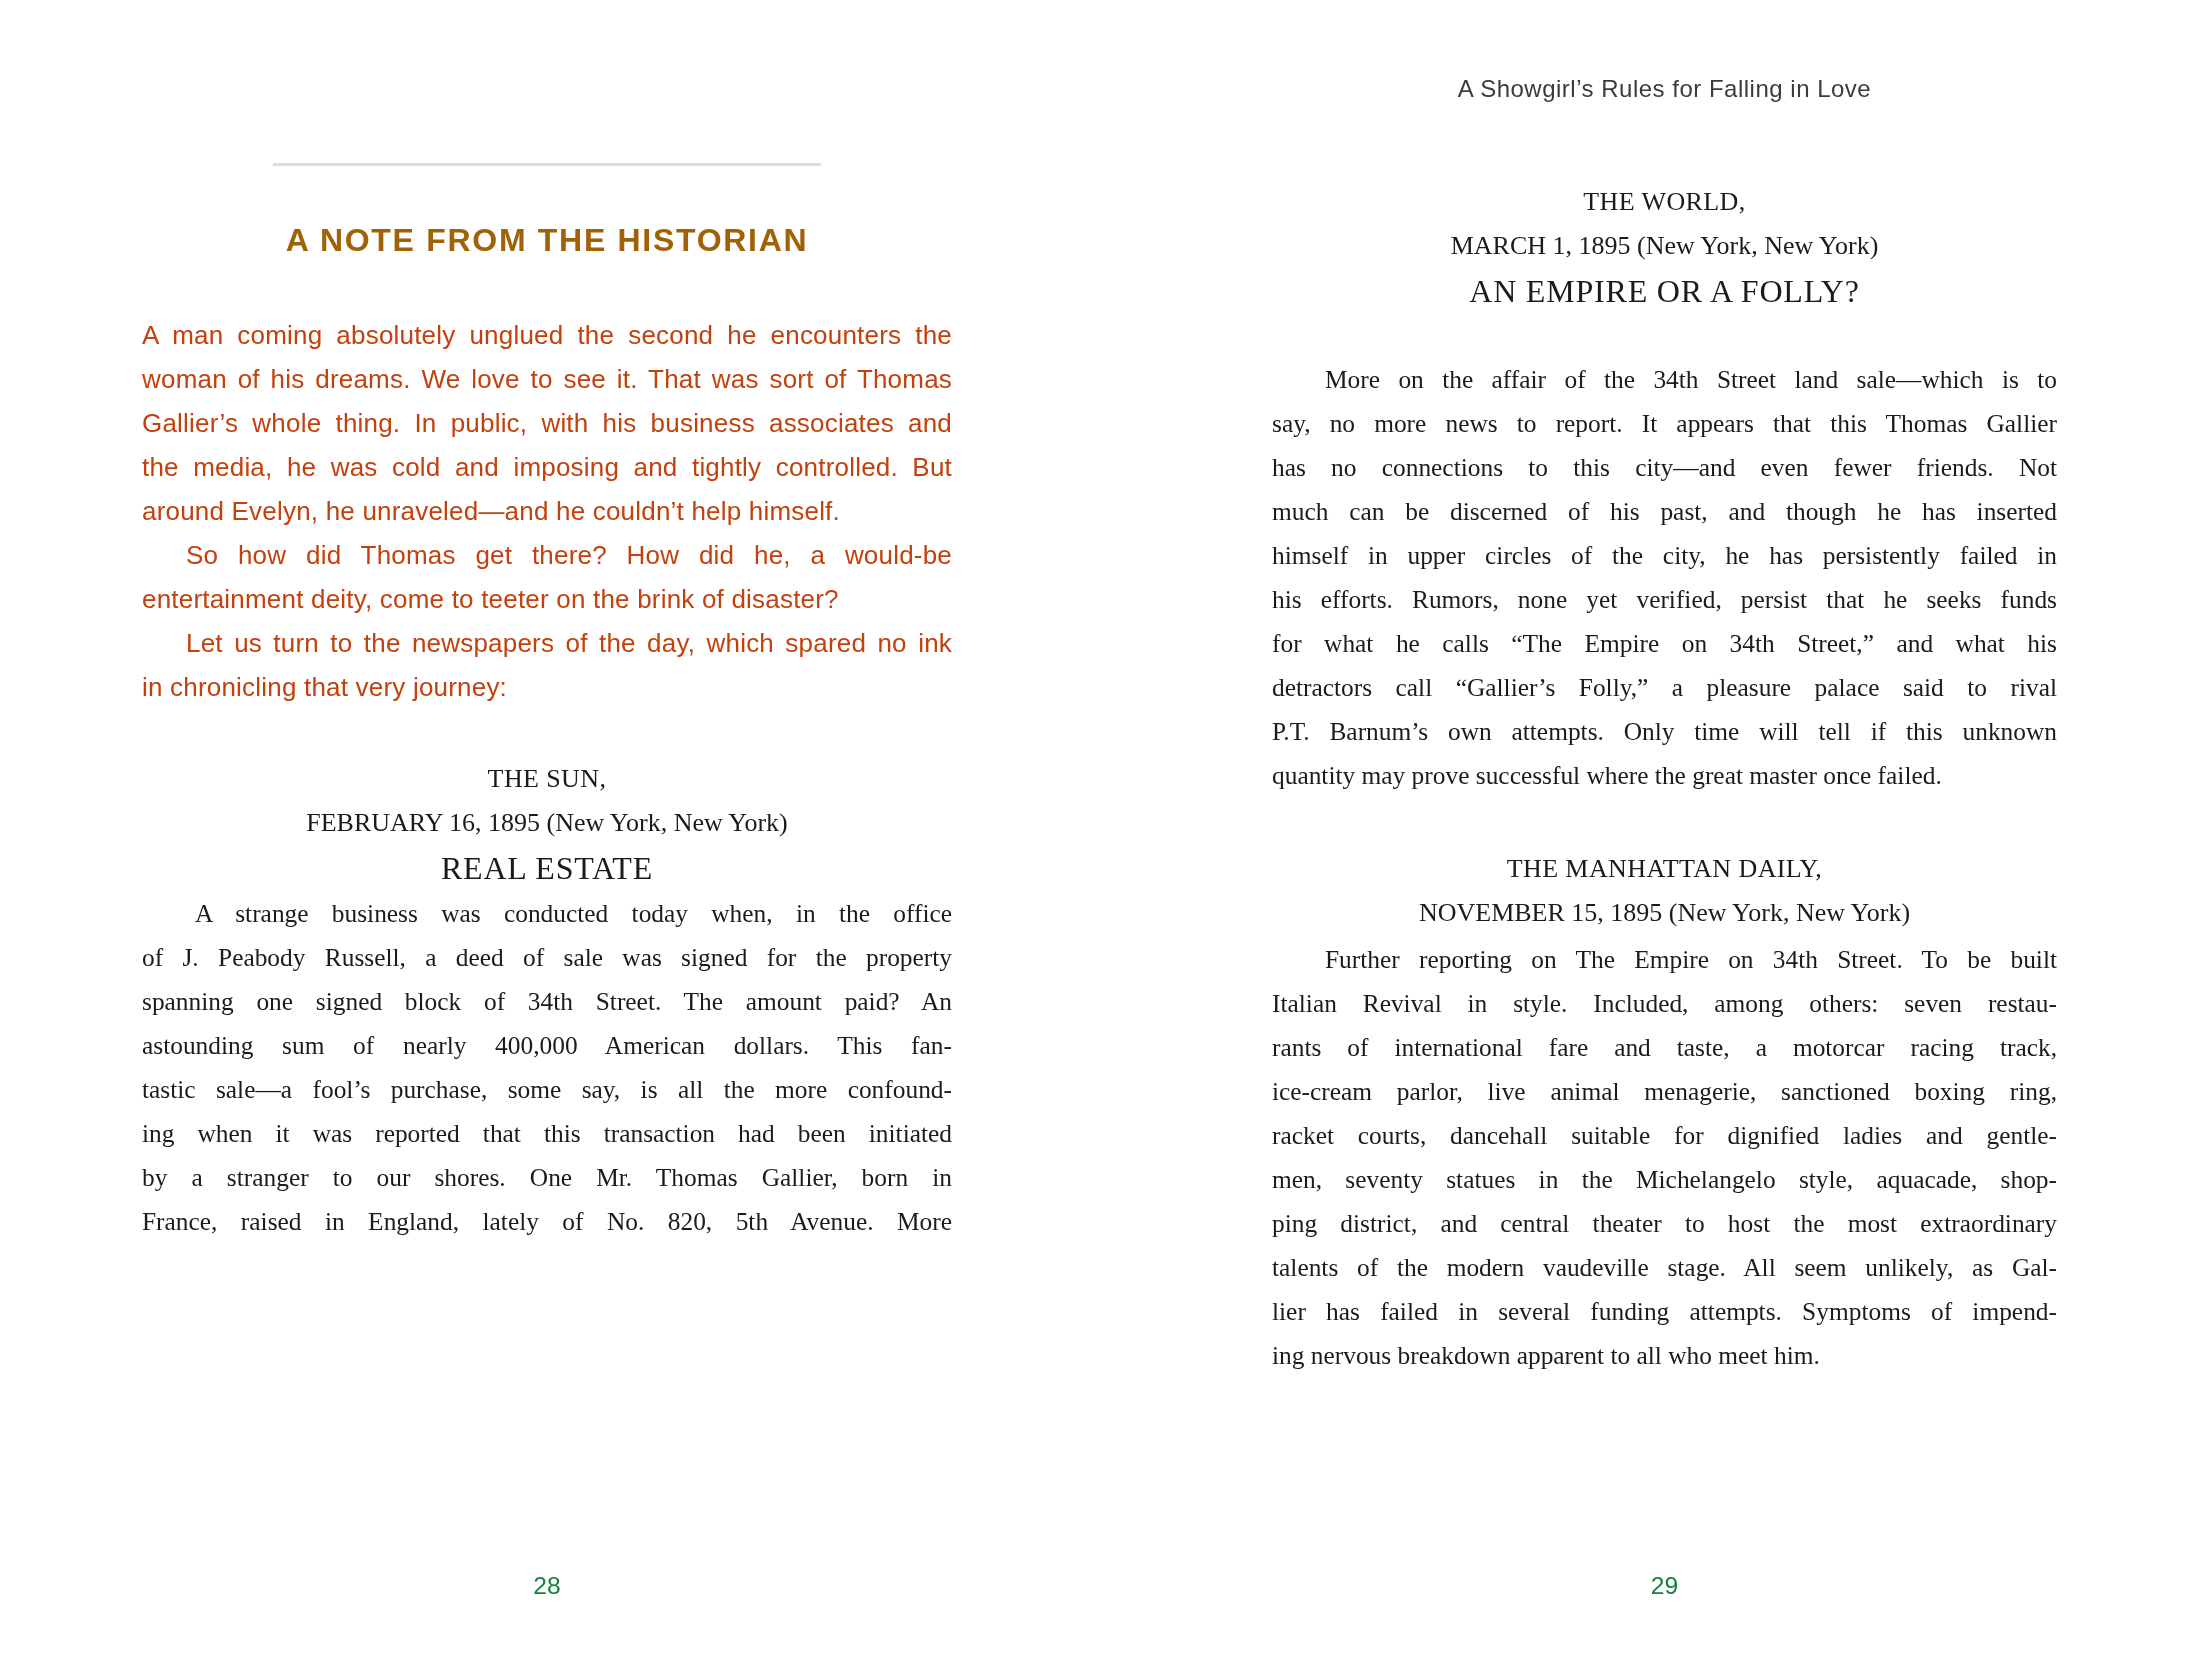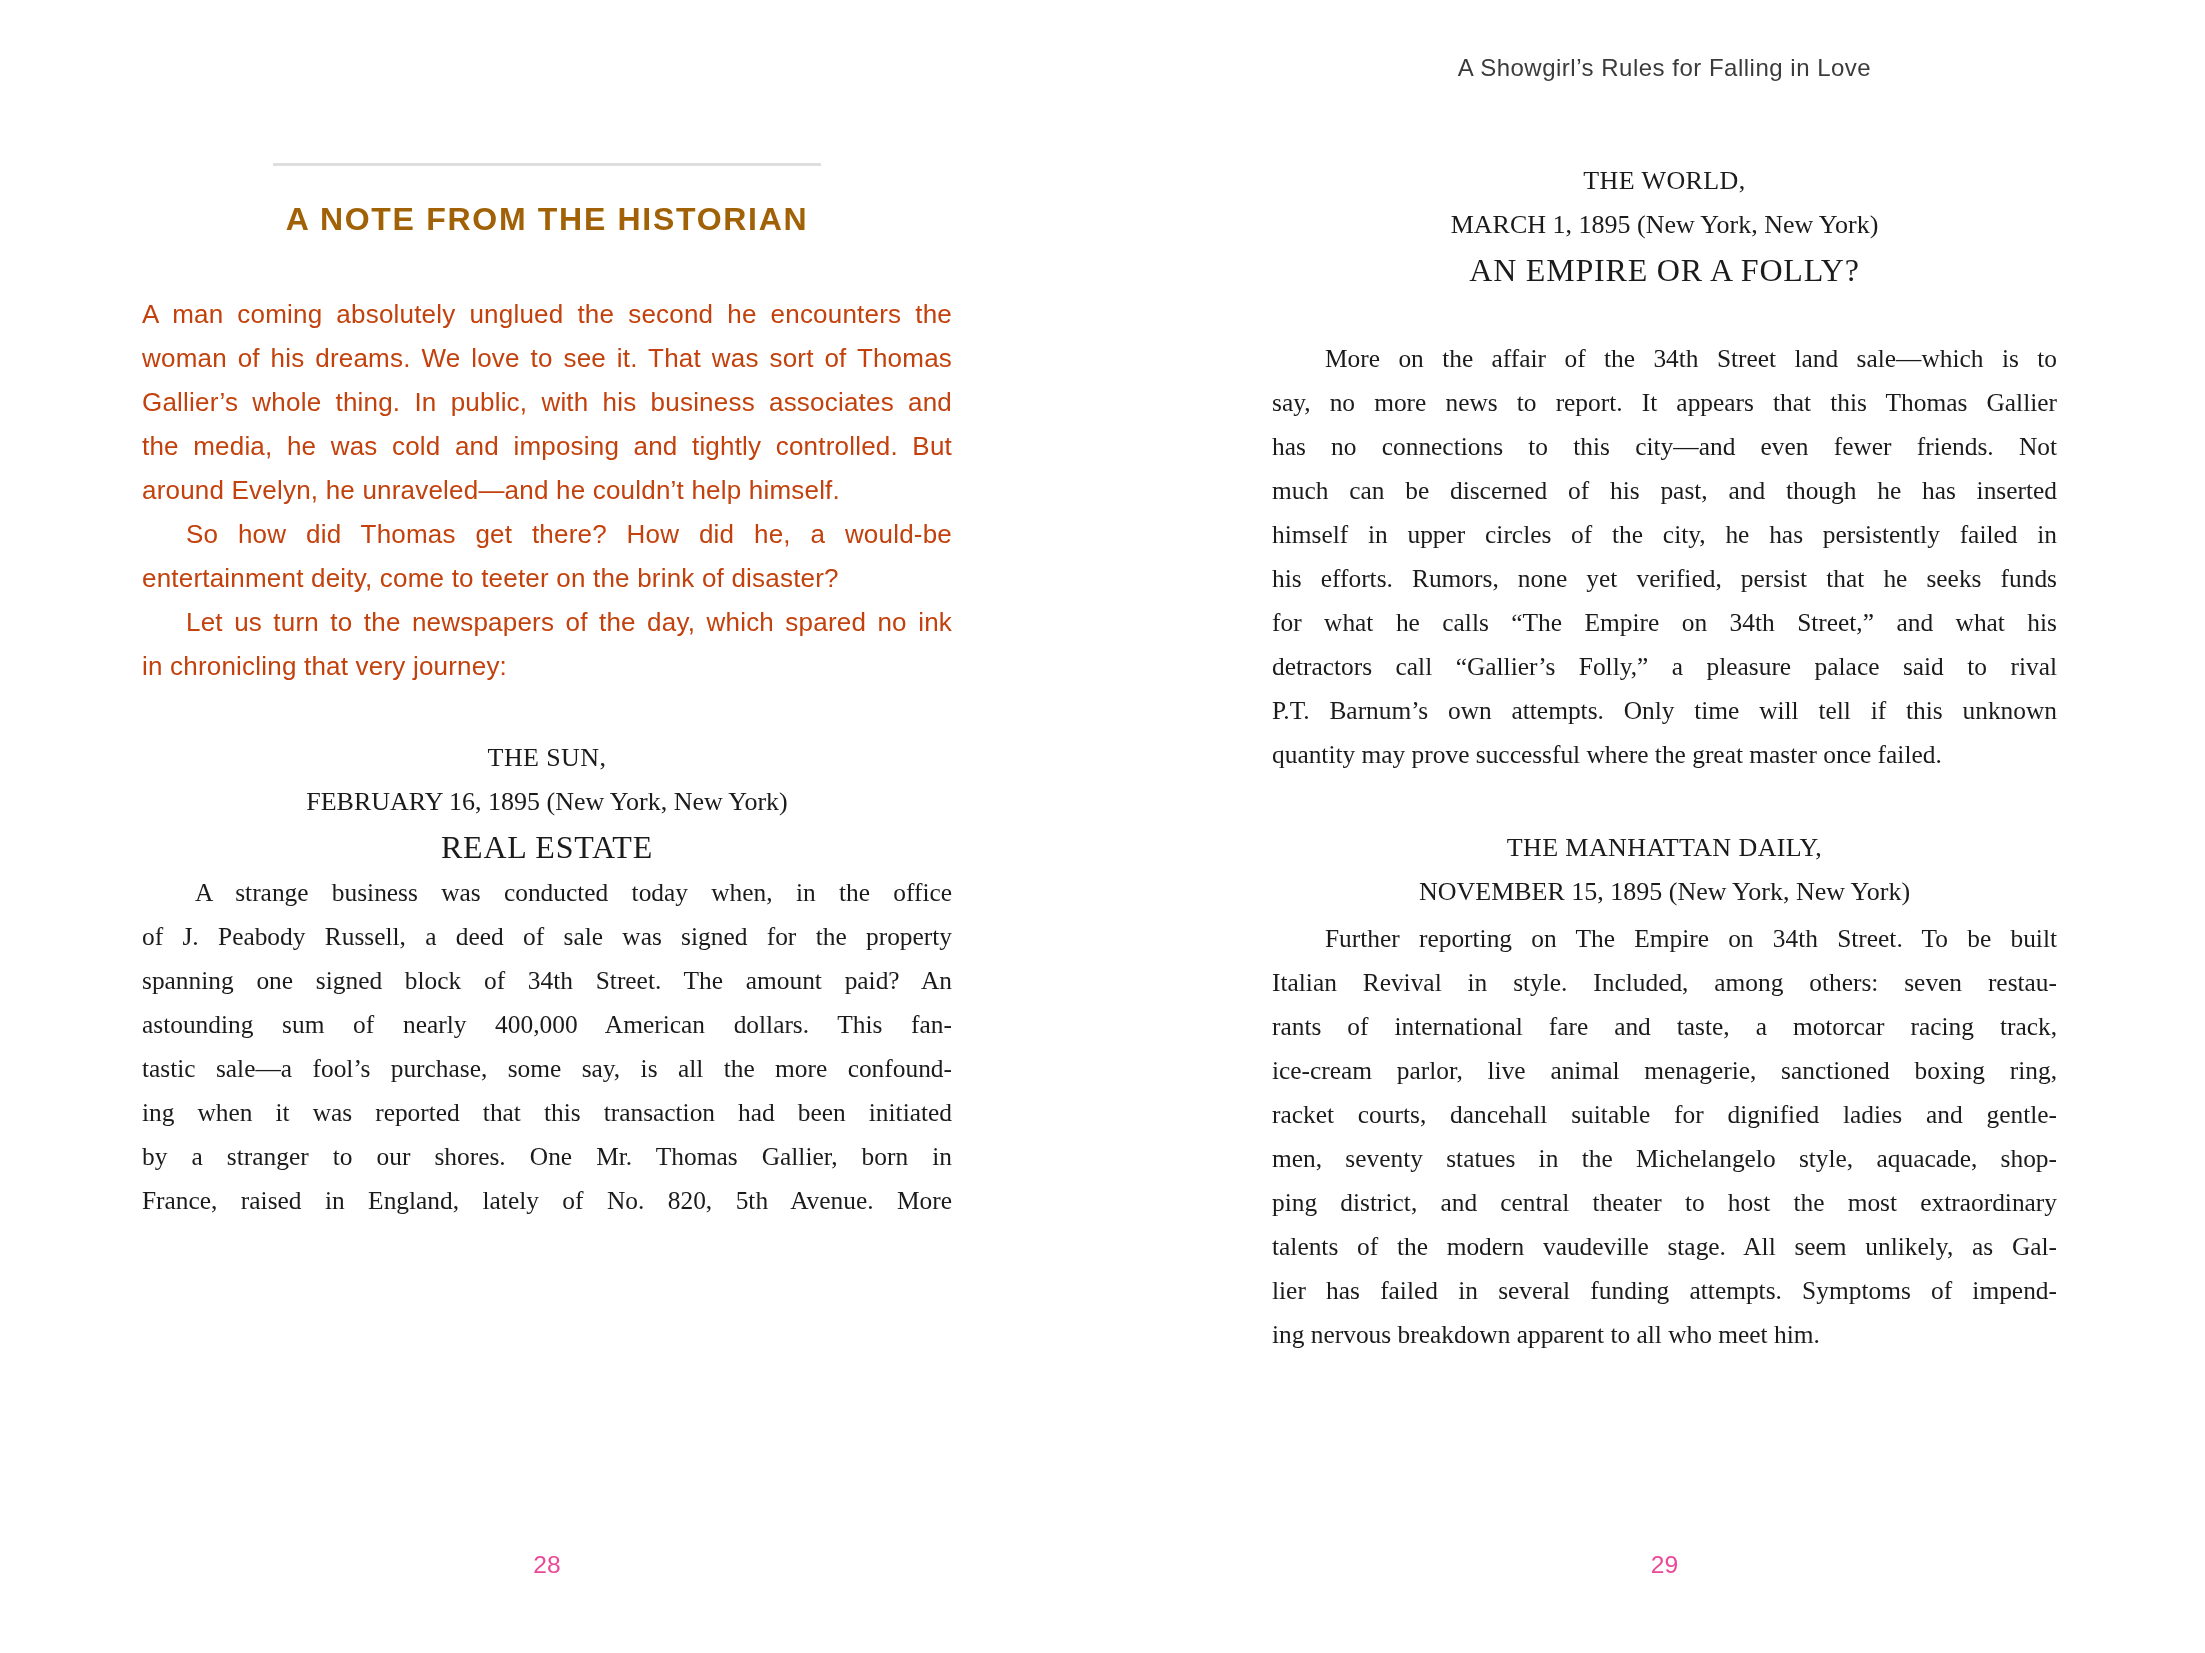--- a/index.html
+++ b/index.html
@@ -3,32 +3,32 @@
 <meta charset="utf-8">
 <style>
   html,body{margin:0;padding:0;background:#ffffff;}
   #canvas{position:relative;width:2205px;height:1654px;background:#ffffff;overflow:hidden;
           font-family:"Liberation Serif",serif;color:#1b1b1b;}
 
   .page-col{position:absolute;top:0;height:1654px;}
   #left-page{left:142px;width:810px;}
   #right-page{left:1272px;width:785px;}
 
-  .abs{position:absolute;left:0;width:100%;}
+  .abs{position:absolute;left:0;width:100%;margin-top:21px;}
 
   
   .sans{font-family:"Liberation Sans",sans-serif;color:#c2410c;}
   .running-head{top:53px;text-align:center;font-size:24px;line-height:29px;
                 letter-spacing:0.5px;color:#3b3b3b;}
   .divider-rule{top:163px;left:50%;transform:translateX(-50%);width:548px;height:3.4px;
                 background:#dedede;position:absolute;}
   .note-title{top:201px;text-align:center;font-size:32px;font-weight:bold;
               letter-spacing:1.7px;color:#a16207;}
   .intro-block{top:292px;font-size:26px;line-height:44px;letter-spacing:0.2px;}
-  .folio{top:1550px;text-align:center;font-size:24.6px;line-height:29px;color:#ec4899;}
+  .folio{top:1550px;text-align:center;font-size:24.6px;line-height:29px;color:#15803d;}
 
   
   .news-head{text-align:center;}
   .news-paper{font-size:26px;line-height:44px;letter-spacing:0.4px;}
   .news-dateline{font-size:26px;line-height:44px;}
   .news-headline{font-size:32px;line-height:47px;letter-spacing:0.8px;}
   .news-body{font-size:25.4px;line-height:44px;}
 
   #sun-head{top:736px;}
   #sun-body{top:870px;}

